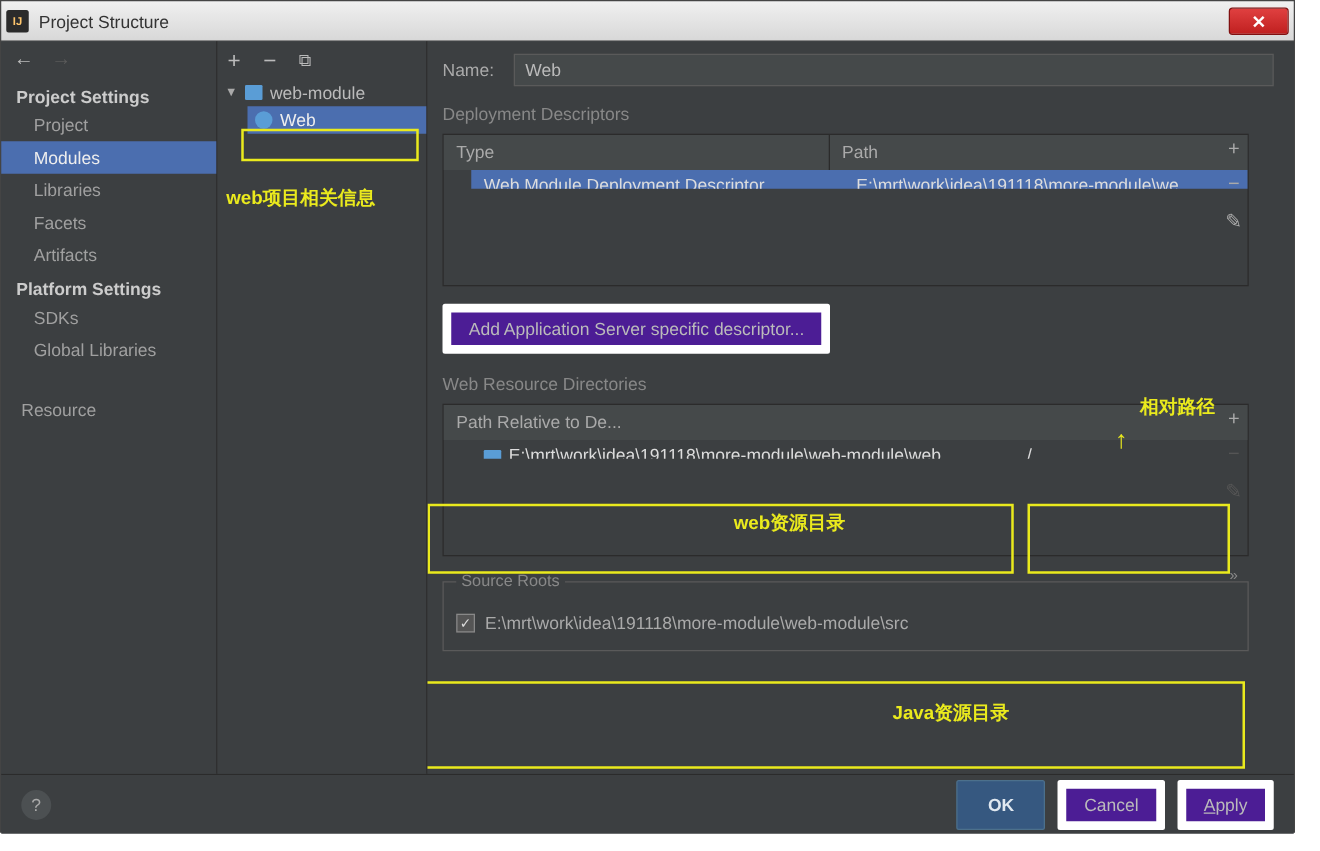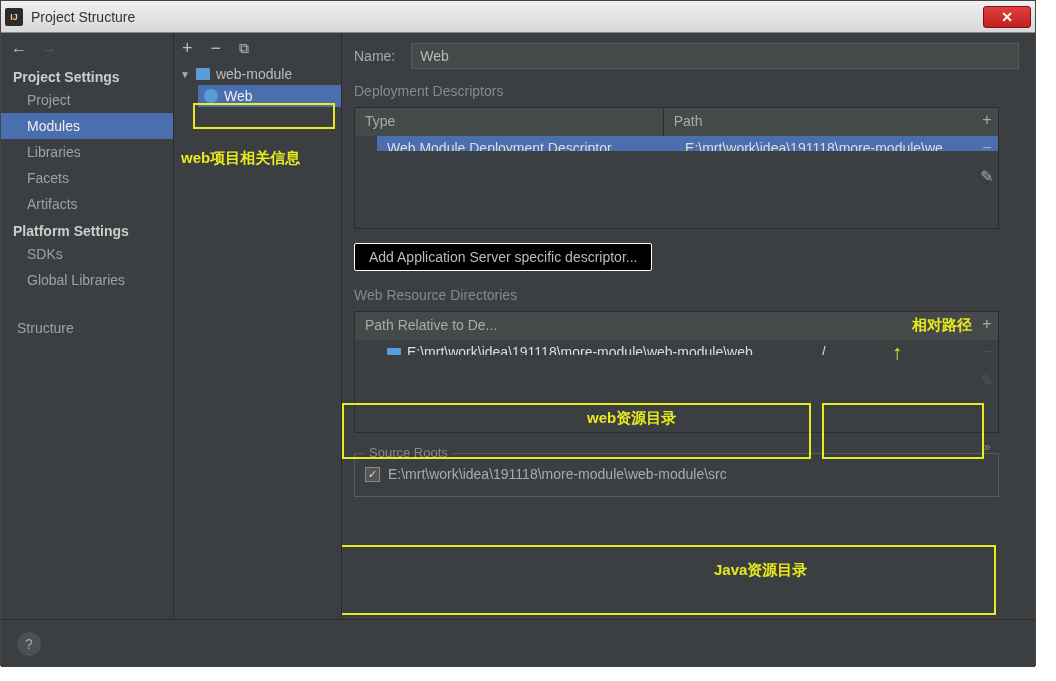--- a/index.html
+++ b/index.html
@@ -37,25 +37,25 @@
   .section-label { color: #888; font-size: 14px; margin-bottom: 8px; }
   .panel { position: relative; }
   .table { display: flex; flex-direction: column; background: #3c3f41; border: 1px solid #2b2b2b; }
   .table-head { display: flex; background: #45494a; height: 28px; }
   .th { color: #aaa; font-size: 14px; padding: 5px 10px; border-right: 1px solid #2b2b2b; }
   .table-row { display: flex; height: 15px; margin-left: 22px; }
   .td { color: #ddd; font-size: 14px; padding: 4px 10px; overflow: hidden; white-space: nowrap; }
   .table-row.selected { background: #4b6eaf; }
   .side-icons { position: absolute; right: -2px; top: 0; width: 28px; display: flex; flex-direction: column; align-items: center; gap: 10px; padding-top: 4px; }
   .side-icons span { color: #aaa; font-size: 16px; cursor: pointer; }
-  .btn { background: #000000; border: 1px solid #ffffff; color: #bbb; padding: 5px 14px; font-size: 14px; cursor: pointer; border-radius: 2px; }
+  .btn { background: #4c1d95; border: 7px solid #ffffff; color: #bbb; padding: 5px 14px; font-size: 14px; cursor: pointer; border-radius: 2px; }
   .btn.primary { background: #365880; border: 1px solid #4c708c; color: #e0e8f0; font-weight: bold; padding: 6px 24px; }
   .add-desc-row { margin: 14px 0 16px 0; }
 
-  .src-roots { border: 1px solid #5a5a5a; padding: 8px 10px 14px 10px; position: relative; }
+  .src-roots { border: 1px solid #5a5a5a; padding: 20px 10px 14px 10px; position: relative; }
   .src-roots-legend { position: absolute; top: -9px; left: 10px; background: #3c3f41; padding: 0 4px; color: #888; font-size: 13px; }
   .checkbox-row { display: flex; align-items: center; gap: 8px; color: #aaa; font-size: 14px; margin-top: 4px; }
   .checkbox { width: 15px; height: 15px; border: 1px solid #888; background: #555; display: flex; align-items: center; justify-content: center; color: #ddd; font-size: 11px; }
 
   .footer { height: 48px; display: flex; align-items: center; padding: 0 16px; background: #3c3f41; border-top: 1px solid #2b2b2b; }
   .help-btn { width: 24px; height: 24px; border-radius: 50%; background: #4c5052; color: #aaa; display: flex; align-items: center; justify-content: center; font-size: 14px; cursor: pointer; }
   .footer-btns { margin-left: auto; display: flex; gap: 10px; }
 
   .arrow-annot { position: absolute; color: #eaea1d; font-size: 20px; pointer-events: none; }
   .folder-icon-sm { width: 14px; height: 11px; background: #5a9dd6; display: inline-block; border-radius: 1px; margin-right: 6px; vertical-align: middle; }
@@ -80,21 +80,21 @@
       <div class="sidebar-heading">Project Settings</div>
       <div class="sidebar-item">Project</div>
       <div class="sidebar-item selected">Modules</div>
       <div class="sidebar-item">Libraries</div>
       <div class="sidebar-item">Facets</div>
       <div class="sidebar-item">Artifacts</div>
       <div class="sidebar-heading">Platform Settings</div>
       <div class="sidebar-item">SDKs</div>
       <div class="sidebar-item">Global Libraries</div>
       <div style="height: 22px;"></div>
-      <div class="sidebar-item" style="padding-left:16px;">Structure</div>
+      <div class="sidebar-item" style="padding-left:16px;">Resource</div>
     </div>
 
     <div class="tree-pane">
       <div class="tree-toolbar">
         <span>+</span>
         <span>−</span>
         <span style="font-size:14px;">⧉</span>
       </div>
       <div class="tree-node">
         <span style="color:#aaa;font-size:10px;">▼</span>
@@ -174,14 +174,19 @@
       <div class="yellow-label" style="left:245px; top:376px;">web资源目录</div>
       <div class="yellow-box" style="left:480px; top:370px; width:162px; height:56px;"></div>
 
       <div class="yellow-box" style="left:-6px; top:512px; width:660px; height:70px;"></div>
       <div class="yellow-label" style="left:372px; top:528px;text-align:center;">Java资源目录</div>
     </div>
   </div>
 
   <div class="footer">
     <div class="help-btn">?</div>
+    <div class="footer-btns">
+      <button class="btn primary"><span>OK</span></button>
+      <button class="btn"><span>Cancel</span></button>
+      <button class="btn"><span style="text-decoration:underline;">A</span><span>pply</span></button>
+    </div>
   </div>
 </div>
 
 </body></html>

